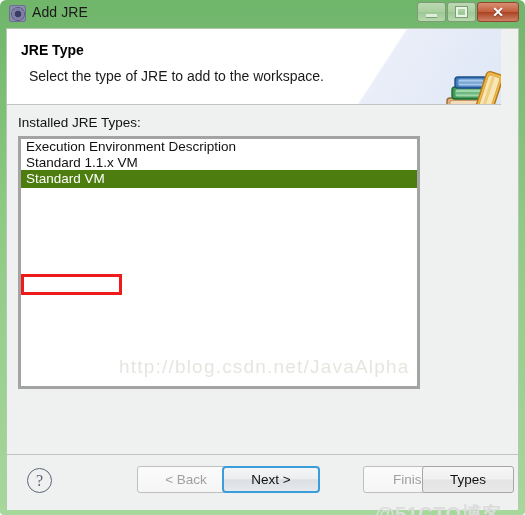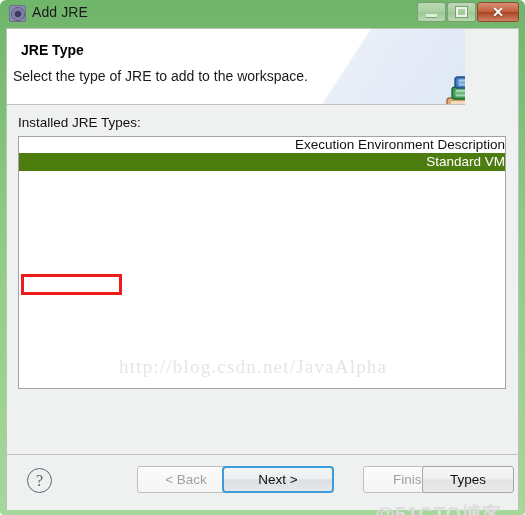--- a/index.html
+++ b/index.html
@@ -108,21 +108,21 @@
     font-weight: bold;
     color: #ffffff;
     text-shadow: 0 1px 1px rgba(0,0,0,0.45);
     line-height: 1;
   }
 
   
   #header {
     position: absolute;
     left: 7px; top: 29px;
-    width: 458px;
+    width: 494px;
     height: 76px;
     box-sizing: border-box;
     background: #ffffff;
     border-bottom: 1px solid #c3c3c3;
     overflow: hidden;
   }
   #header-sheen {
     position: absolute;
     right: 0; top: 0;
     width: 200px; height: 76px;
@@ -130,75 +130,74 @@
   }
   #header-title {
     position: absolute;
     left: 14px; top: 13px;
     font-size: 14px;
     font-weight: bold;
     color: #000000;
   }
   #header-desc {
     position: absolute;
-    left: 6px; top: 39px;
+    left: 22px; top: 39px;
     font-size: 14px;
     color: #1a1a1a;
   }
 
   
   #books-icon {
     position: absolute;
     left: 437px; top: 38px;
     width: 60px; height: 52px;
   }
 
   
   #content {
     position: absolute;
     left: 7px; top: 106px;
     width: 511px;
     height: 348px;
     background: #eff0f0;
-    text-align: right;
   }
   #list-label {
     position: absolute;
     left: 11px; top: 9px;
     font-size: 13.5px;
     color: #111111;
   }
   #listbox {
     position: absolute;
     left: 11px; top: 30px;
-    width: 488px;
+    width: 402px;
     height: 253px;
     box-sizing: border-box;
     background: #ffffff;
-    border: 1px solid #a3a3a3;
+    border: 3px solid #a3a3a3;
     overflow: hidden;
   }
   .list-item {
     height: 15.6px;
     line-height: 15.6px;
     font-size: 13.5px;
     color: #111111;
     padding-left: 5px;
     white-space: nowrap;
   }
   .list-item.selected {
     background: #4d7c0f;
     color: #ffffff;
     height: 18px;
     line-height: 18px;
   }
   #watermark-url {
     position: absolute;
     left: 112px; top: 250px;
-    font-family: Liberation Serif, serif;
+    font-family: Liberation Sans, sans-serif;
     font-size: 19px;
     letter-spacing: 1.2px;
     color: #e6e6e0;
     white-space: nowrap;
     pointer-events: none;
   }
   #red-annotation {
     position: absolute;
     left: 14px; top: 168px;
     width: 101px; height: 21px;
@@ -247,21 +246,21 @@
     color: #a0a0a0;
     background: linear-gradient(to bottom, #fbfbfb 0%, #f5f5f5 100%);
     border-color: #bfbfbf;
   }
   .dlg-btn.default {
     border: 2px solid #3c9ddb;
     border-radius: 4px;
     background: linear-gradient(to bottom, #f4f5f6 0%, #eceef0 46%, #dcdfe3 52%, #e6e9ec 100%);
   }
   #btn-back   { left: 130px; width: 98px; }
-  #btn-next   { left: 215px; width: 112px; }
+  #btn-next   { left: 215px; width: 98px; }
   #btn-finish { left: 318px; width: 96px; margin-left: 38px; }
   #btn-cancel { left: 415px; width: 92px; }
   #watermark-cto {
     position: absolute;
     left: 368px; top: 46px;
     font-size: 20px;
     font-weight: bold;
     color: #dcdcdc;
     letter-spacing: 0.5px;
     white-space: nowrap;
@@ -323,20 +322,21 @@
         <rect x="42" y="8" width="3" height="38" fill="#e9c97e" opacity="0.85"></rect>
       </g>
     </svg>
   </div>
 
   <div id="content">
     <div id="list-label">Installed JRE Types:</div>
 
     <div id="listbox">
       <div class="list-item">Execution Environment Description</div>
+      <div class="list-item">Standard 1.1.x VM</div>
       <div class="list-item selected">Standard VM</div>
     </div>
 
     <div id="watermark-url">http://blog.csdn.net/JavaAlpha</div>
     <div id="red-annotation"></div>
   </div>
 
   <div id="buttonbar">
     <div id="help-button">?</div>
 

